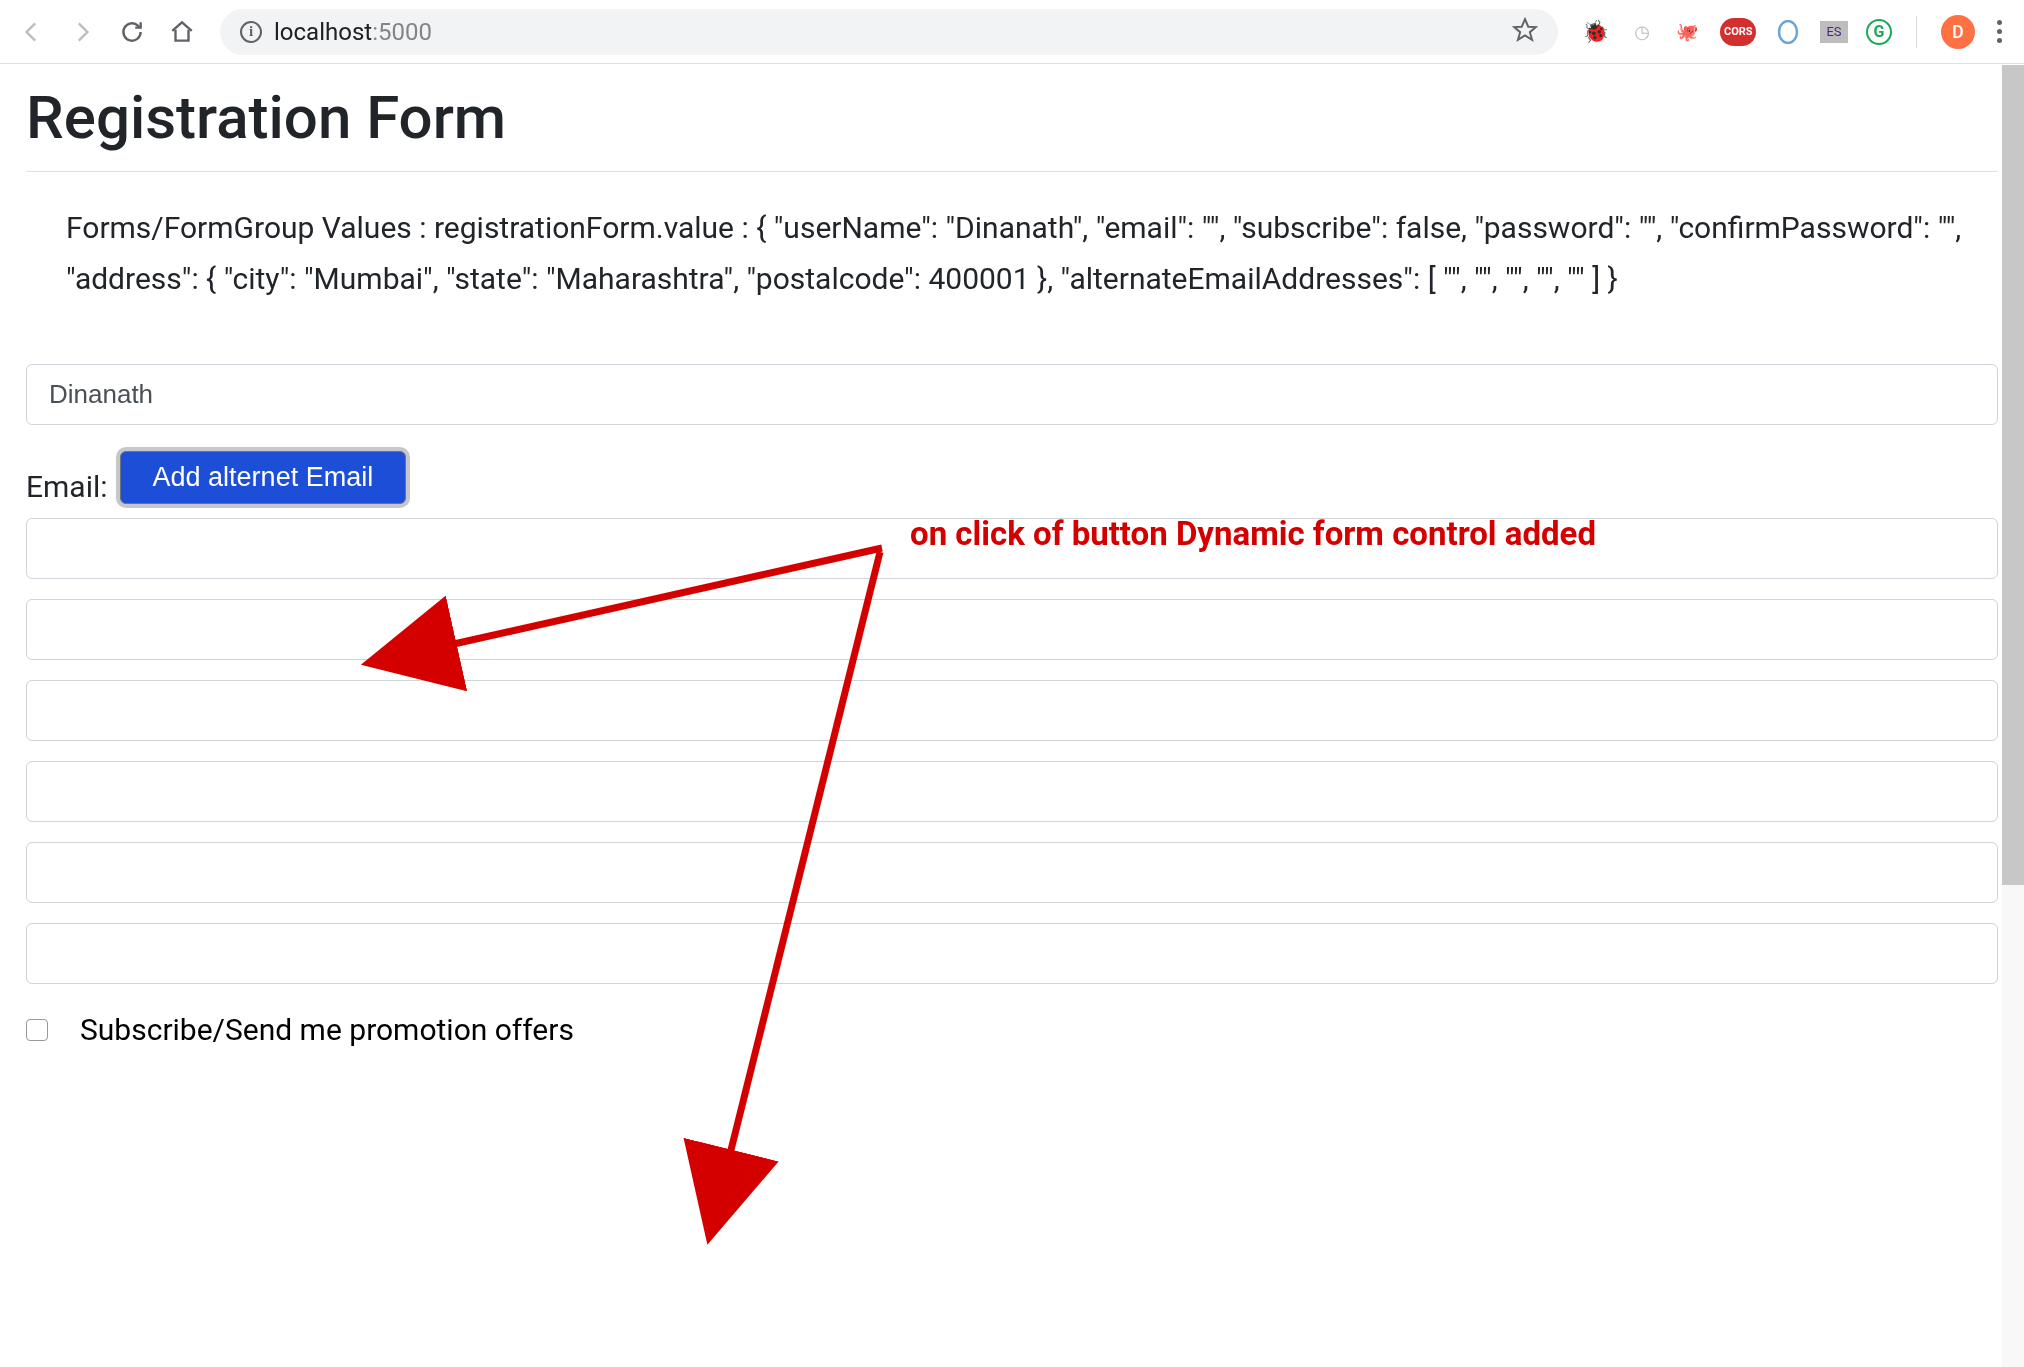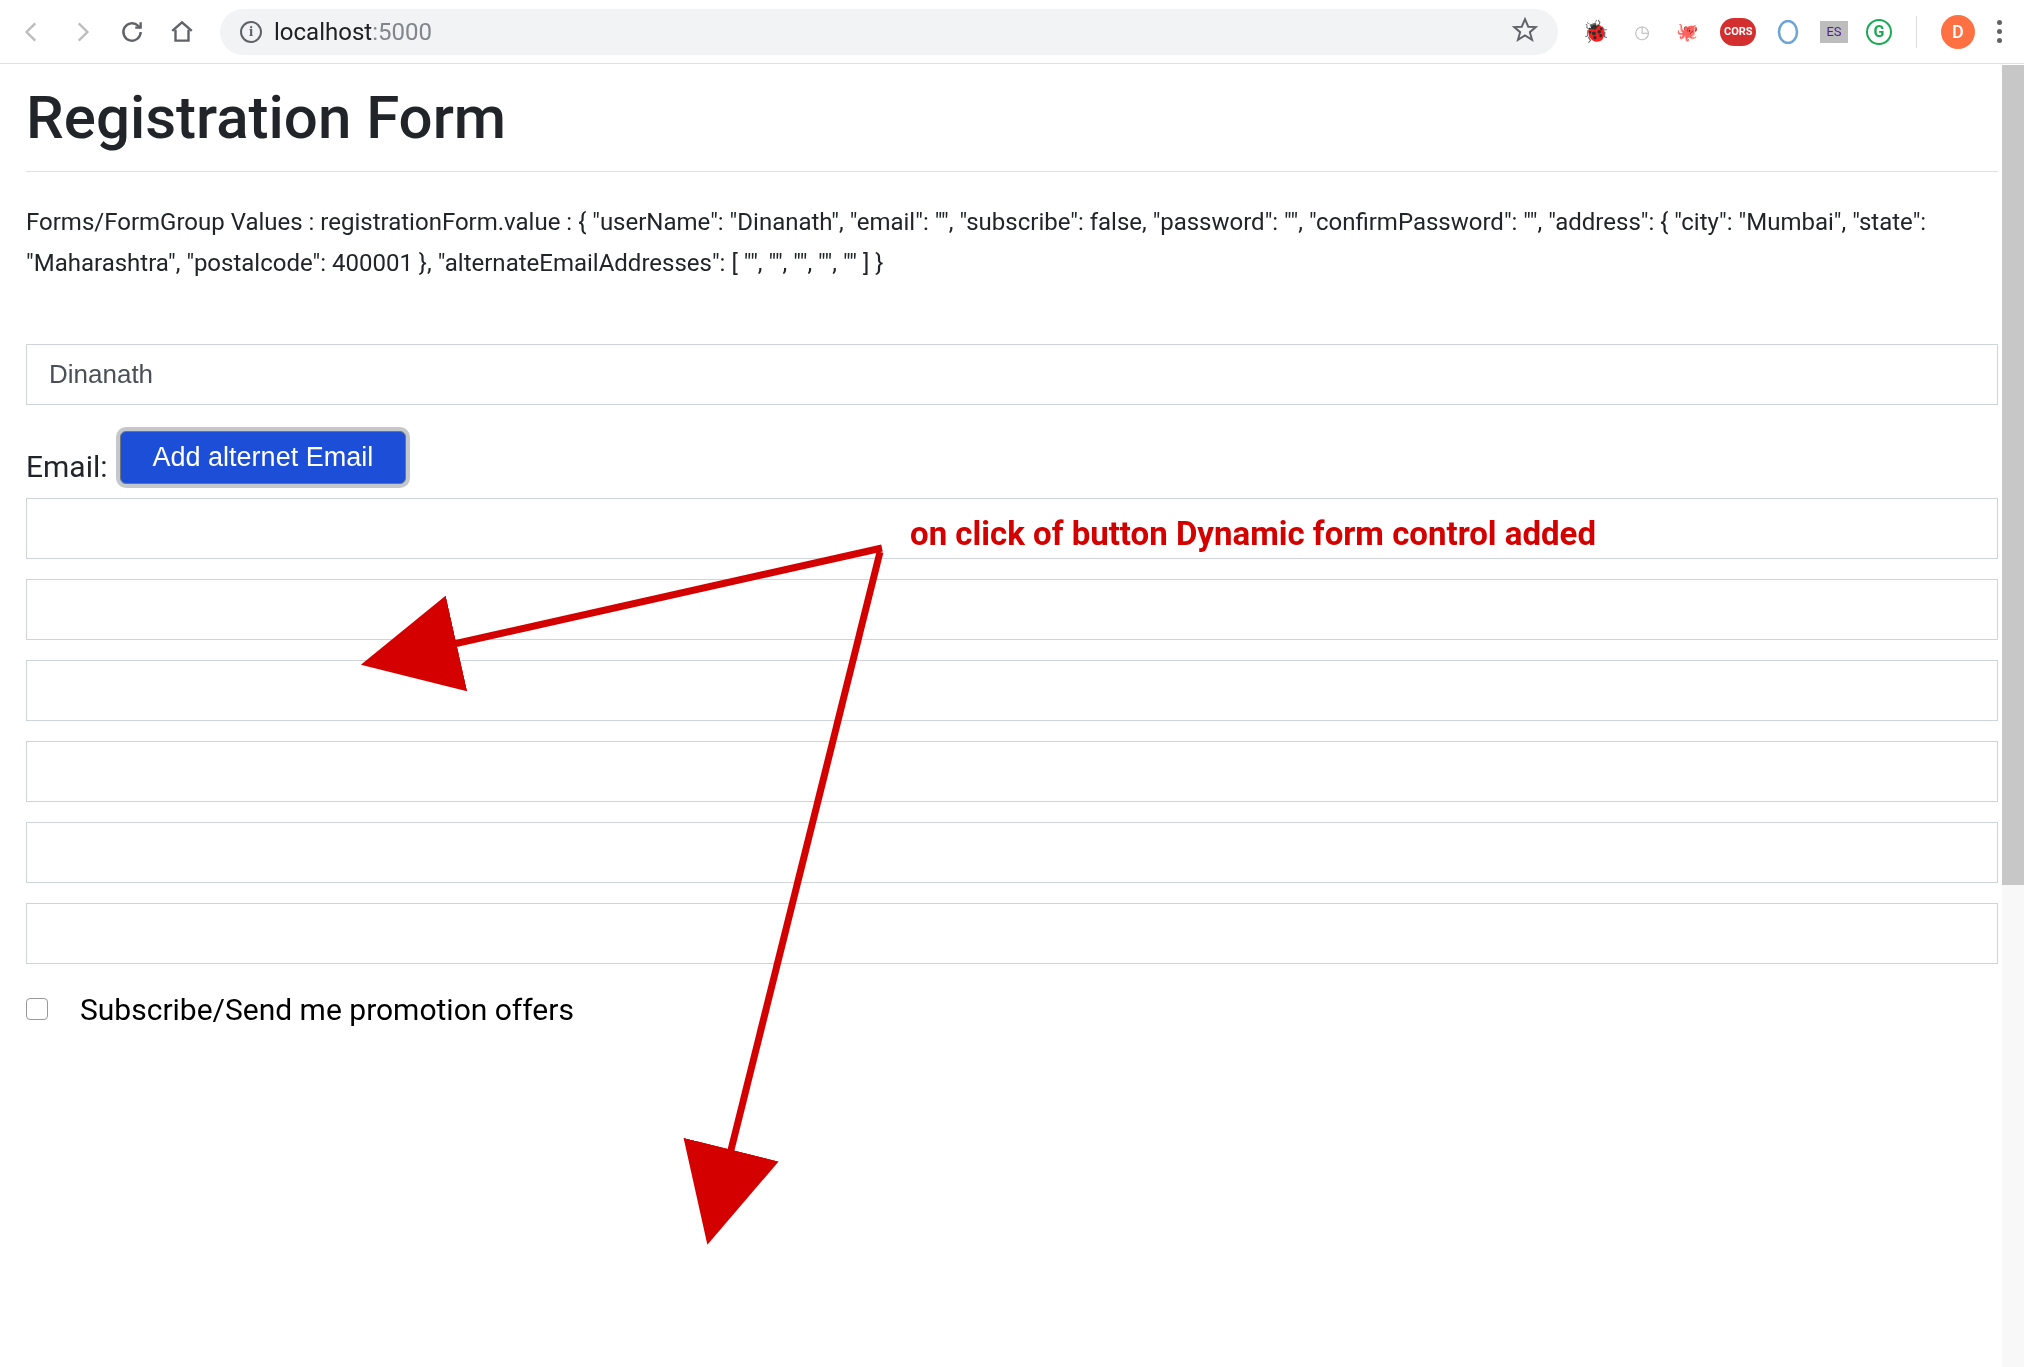--- a/index.html
+++ b/index.html
@@ -78,41 +78,42 @@
     }
     .page h1 {
       font-size: 60px;
       font-weight: 500;
       color: #212529;
       margin-bottom: 18px;
     }
     .hr { height: 1px; background: #dee2e6; margin-bottom: 30px; }
 
     .form-values {
-      font-size: 24px;
+      font-size: 30px;
       line-height: 1.7;
       color: #212529;
       margin-bottom: 60px;
+      margin-left: 40px;
     }
 
     .form-label {
       font-size: 30px;
       color: #212529;
       display: block;
       margin-bottom: 12px;
     }
     .form-row-inline { display: flex; align-items: flex-end; gap: 12px; margin-bottom: 14px; }
     .form-row-inline .form-label { margin-bottom: 0; }
 
     .form-input {
       width: 100%;
       font-size: 26px;
       padding: 14px 22px;
       border: 1px solid #ced4da;
-      border-radius: 0;
+      border-radius: 6px;
       background: #fff;
       color: #495057;
       margin-bottom: 26px;
     }
 
     .email-inputs .form-input { margin-bottom: 20px; }
 
     .btn-secondary {
       background: #1d4ed8;
       color: #fff;

